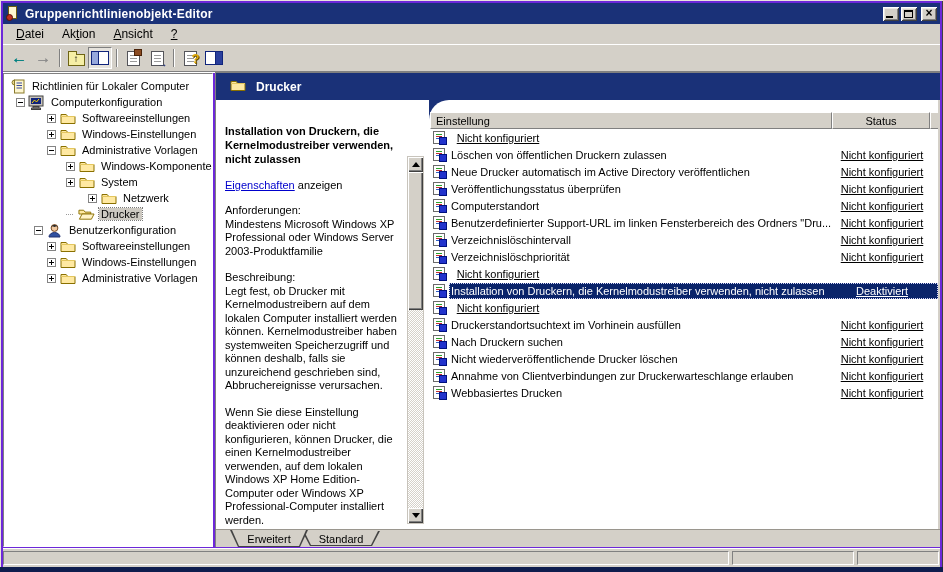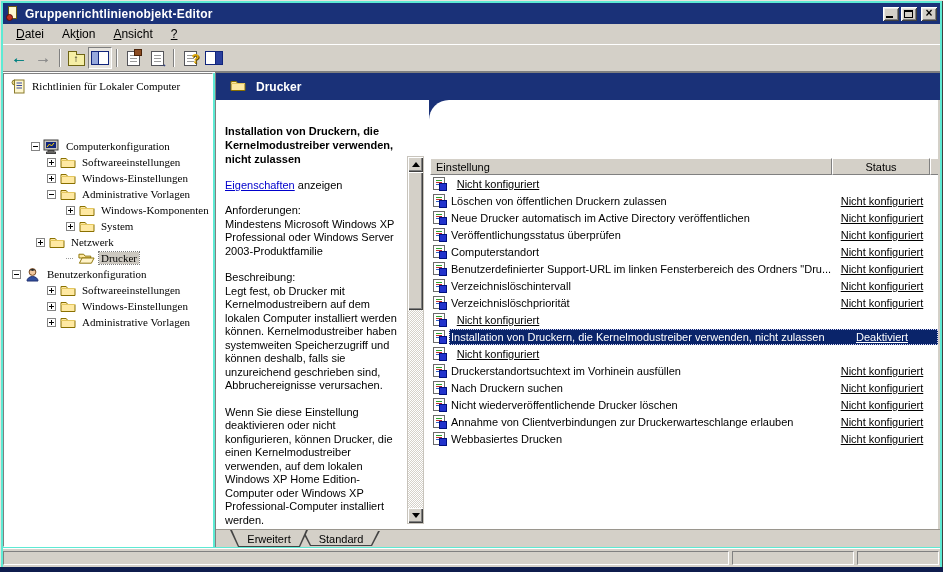--- a/index.html
+++ b/index.html
@@ -1,17 +1,17 @@
 <!DOCTYPE html>
 <html><head>
 <meta charset="utf-8">
 <style>
   html,body{margin:0;padding:0;background:#808080;}
   *{box-sizing:border-box;font-family:"Liberation Sans","DejaVu Sans",sans-serif;}
-  .window{position:relative;width:943px;height:572px;background:#5eead4;overflow:hidden;
+  .window{position:relative;width:943px;height:572px;background:#6d28d9;overflow:hidden;
     box-shadow:inset 1px 1px 0 #e8e4dc, inset -1px 0 0 #404040;}
 
   
   .titlebar{position:absolute;left:3px;top:3px;width:937px;height:21px;background:#1a3178;
     display:flex;align-items:center;padding:0 3px;}
   .app-icon{width:15px;height:15px;margin-right:4px;position:relative;flex:none;}
   .app-icon .sheet{position:absolute;left:2px;top:0;width:9px;height:13px;background:#fdf6cf;border:1px solid #6e5c10;}
   .app-icon .seal{position:absolute;left:0;bottom:0;width:7px;height:7px;background:#c03020;border:1px solid #5a0f08;border-radius:50%;}
   .title-text{color:#fff;font-size:12px;font-weight:bold;flex:1;letter-spacing:.2px;}
   .winbtns{display:flex;gap:2px;}
@@ -53,21 +53,21 @@
   
   .tree-pane{position:absolute;left:3px;top:73px;width:210px;height:474px;background:#fff;
     border:1px solid;border-color:#808080 #fff #fff #808080;padding-top:4px;overflow:hidden;}
   .tree-row{height:16px;display:flex;align-items:center;font-size:11px;white-space:nowrap;}
   .tree-stub{width:7px;height:1px;border-top:1px dotted #9a9a9a;flex:none;}
   .expander{width:9px;height:9px;background:#fff;border:1px solid #848484;flex:none;margin-right:3px;position:relative;}
   .expander::before{content:"";position:absolute;left:1px;top:3px;width:5px;height:1px;background:#000;}
   .expander.plus::after{content:"";position:absolute;left:3px;top:1px;width:1px;height:5px;background:#000;}
   .tree-spacer{width:12px;flex:none;}
   .tree-ico{width:17px;height:15px;flex:none;margin-right:4px;display:flex;align-items:center;justify-content:center;}
-  .tree-label{padding:0 2px;color:#000;font-family:Liberation Serif, serif;}
+  .tree-label{padding:0 2px;color:#000;}
   .tree-label.selected{background:#cdc9c1;outline:1px dotted #7a7a7a;}
 
   .right-pane{position:absolute;left:215px;top:72px;width:725px;height:475px;background:#d4d0c8;
     border-left:1px solid #808080;border-top:1px solid #808080;}
   .banner{position:absolute;left:0;top:0;right:0;height:27px;background:#1a3178;display:flex;align-items:center;padding-left:14px;}
   .banner-title{color:#fff;font-size:12px;font-weight:bold;margin-left:10px;}
   .right-body{position:absolute;left:0;top:27px;right:0;bottom:18px;display:flex;}
 
   
   .desc-pane{width:213px;flex:none;background:#fff;position:relative;overflow:hidden;
@@ -86,21 +86,21 @@
   .sbtn::after{content:"";position:absolute;left:4px;border-left:4px solid transparent;border-right:4px solid transparent;}
   .sbtn.up::after{top:5px;border-bottom:5px solid #000;}
   .sbtn.down::after{bottom:5px;border-top:5px solid #000;}
   .sthumb{position:absolute;left:0;top:15px;width:15px;height:138px;background:#d4d0c8;
     box-shadow:inset 1px 1px 0 #fff, inset -1px -1px 0 #404040, inset -2px -2px 0 #808080;}
 
   
   .list-pane{flex:1;position:relative;background:#d4d0c8;}
   .corner-navy{position:absolute;left:0;top:0;width:52px;height:20px;background:#1a3178;}
   .list-card{position:absolute;left:0;top:0;right:2px;bottom:0;background:#fff;border-top-left-radius:20px;padding-top:12px;overflow:hidden;}
-  .list-header{display:flex;height:17px;padding:0 1px;margin-top:46px;}
+  .list-header{display:flex;height:17px;padding:0 1px;}
   .hcell{background:#d4d0c8;border:1px solid;border-color:#fff #808080 #808080 #fff;
     font-size:11px;display:flex;align-items:center;padding:0 5px;overflow:hidden;}
   .hcell.c1{width:402px;flex:none;}
   .hcell.c2{width:98px;flex:none;justify-content:center;}
   .hcell.c3{flex:1;}
   .lrow{display:flex;height:17px;align-items:center;padding-left:4px;}
   .gpicon{width:12px;height:13px;background:#fff;border:1px solid #6a6a6a;position:relative;flex:none;margin-right:4px;}
   .gpicon::before{content:"";position:absolute;left:2px;top:2px;width:6px;height:1px;background:#2aa02a;
     box-shadow:0 2px 0 0 #c03030,0 4px 0 0 #3060c0;}
   .gpicon::after{content:"";position:absolute;right:-3px;bottom:-2px;width:6px;height:6px;background:#2233cc;border:1px solid #001080;}
@@ -195,21 +195,21 @@
           <svg width="14" height="15" viewBox="0 0 14 15">
             <path d="M4 1 Q1 1 1 3.5 Q1 6 4 6 Z" fill="#e6d588" stroke="#8a7a2a"></path>
             <rect x="3.5" y="1" width="9.5" height="13" fill="#fdf6cf" stroke="#8a7a2a"></rect>
             <line x1="5.5" y1="4" x2="11" y2="4" stroke="#3a4ba0"></line>
             <line x1="5.5" y1="6.5" x2="11" y2="6.5" stroke="#3a4ba0"></line>
             <line x1="5.5" y1="9" x2="11" y2="9" stroke="#3a4ba0"></line>
           </svg>
         </span>
         <span class="tree-label">Richtlinien für Lokaler Computer</span>
       </div>
-      <div class="tree-row" style="padding-left: 27px; margin-top: 44px;">
+      <div class="tree-row" style="padding-left: 12px;">
         <span class="expander"></span>
         <span class="tree-ico">
           <svg width="17" height="15" viewBox="0 0 17 15">
             <rect x="1" y="1" width="14" height="10" fill="#c8c4bc" stroke="#404040"></rect>
             <rect x="3" y="3" width="10" height="6" fill="#10247b"></rect>
             <path d="M4 8 l2.5-3 2 2 2.5-3" stroke="#ffd700" fill="none"></path>
             <rect x="5" y="11.5" width="6" height="1.6" fill="#a8a49c" stroke="#404040"></rect>
             <rect x="3.5" y="13.2" width="9" height="1.3" fill="#c8c4bc" stroke="#404040"></rect>
           </svg>
         </span>
@@ -258,42 +258,42 @@
       <div class="tree-row" style="padding-left: 62px;">
         <span class="expander plus"></span>
         <span class="tree-ico">
           <svg width="16" height="14" viewBox="0 0 16 14">
             <path d="M1 3.5 L6.2 3.5 L7.8 5.5 L15 5.5 L15 12.5 L1 12.5 Z" fill="#ffe9a2" stroke="#8a7000"></path>
             <line x1="1" y1="5.5" x2="15" y2="5.5" stroke="#e3c65e"></line>
           </svg>
         </span>
         <span class="tree-label">System</span>
       </div>
-      <div class="tree-row" style="padding-left: 32px;">
+      <div class="tree-row" style="padding-left: 84px;">
         <span class="expander plus"></span>
         <span class="tree-ico">
           <svg width="16" height="14" viewBox="0 0 16 14">
             <path d="M1 3.5 L6.2 3.5 L7.8 5.5 L15 5.5 L15 12.5 L1 12.5 Z" fill="#ffe9a2" stroke="#8a7000"></path>
             <line x1="1" y1="5.5" x2="15" y2="5.5" stroke="#e3c65e"></line>
           </svg>
         </span>
         <span class="tree-label">Netzwerk</span>
       </div>
       <div class="tree-row" style="padding-left: 62px;">
         <span class="tree-stub"></span>
         <span class="tree-spacer" style="width: 5px;"></span>
         <span class="tree-ico">
           <svg width="18" height="14" viewBox="0 0 18 14">
             <path d="M1 3 L6 3 L7.5 5 L13.5 5 L13.5 7 L1 7 Z" fill="#ffe9a2" stroke="#8a7000"></path>
             <path d="M1.5 12.5 L4.3 7 L17 7 L14.2 12.5 Z" fill="#fff3c8" stroke="#8a7000"></path>
           </svg>
         </span>
         <span class="tree-label selected">Drucker</span>
       </div>
-      <div class="tree-row" style="padding-left: 8px;">
+      <div class="tree-row" style="padding-left: 30px;">
         <span class="expander"></span>
         <span class="tree-ico">
           <svg width="15" height="15" viewBox="0 0 15 15">
             <path d="M2 14 a5.5 4.5 0 0 1 11 0 Z" fill="#3050a0" stroke="#203070"></path>
             <circle cx="7.5" cy="5" r="3.4" fill="#f0c8a0" stroke="#7a4a20"></circle>
             <path d="M4.1 4.4 a3.5 3.5 0 0 1 6.8 0 L9.5 3.2 L7.5 4 L5.5 3.2 Z" fill="#2a2a2a"></path>
           </svg>
         </span>
         <span class="tree-label">Benutzerkonfiguration</span>
       </div>

